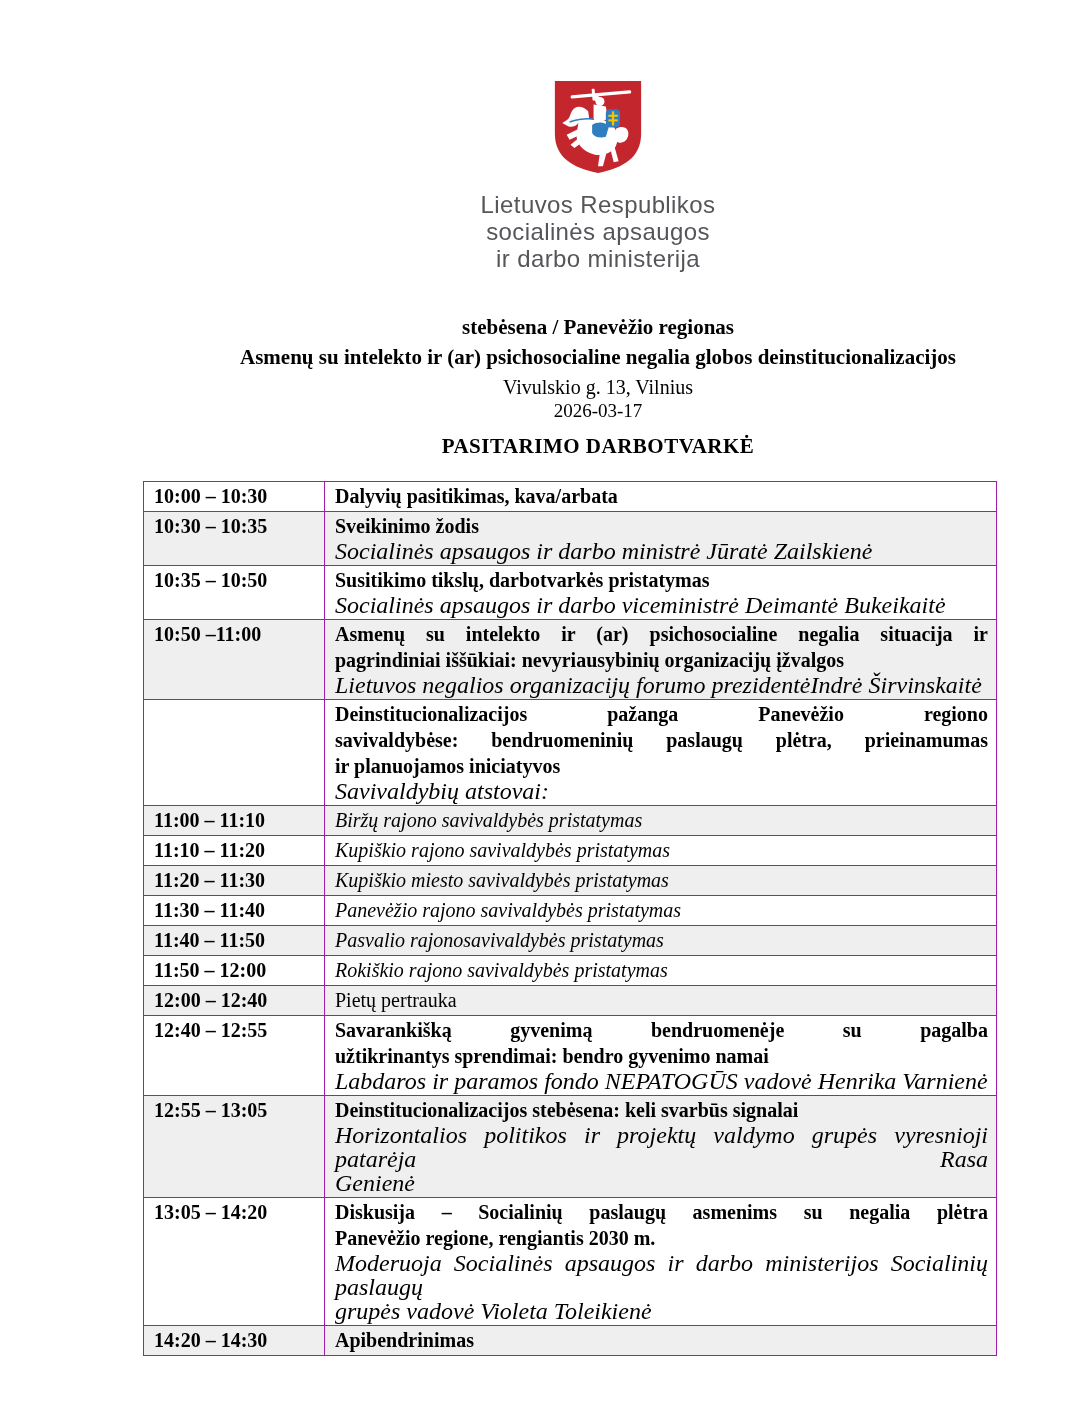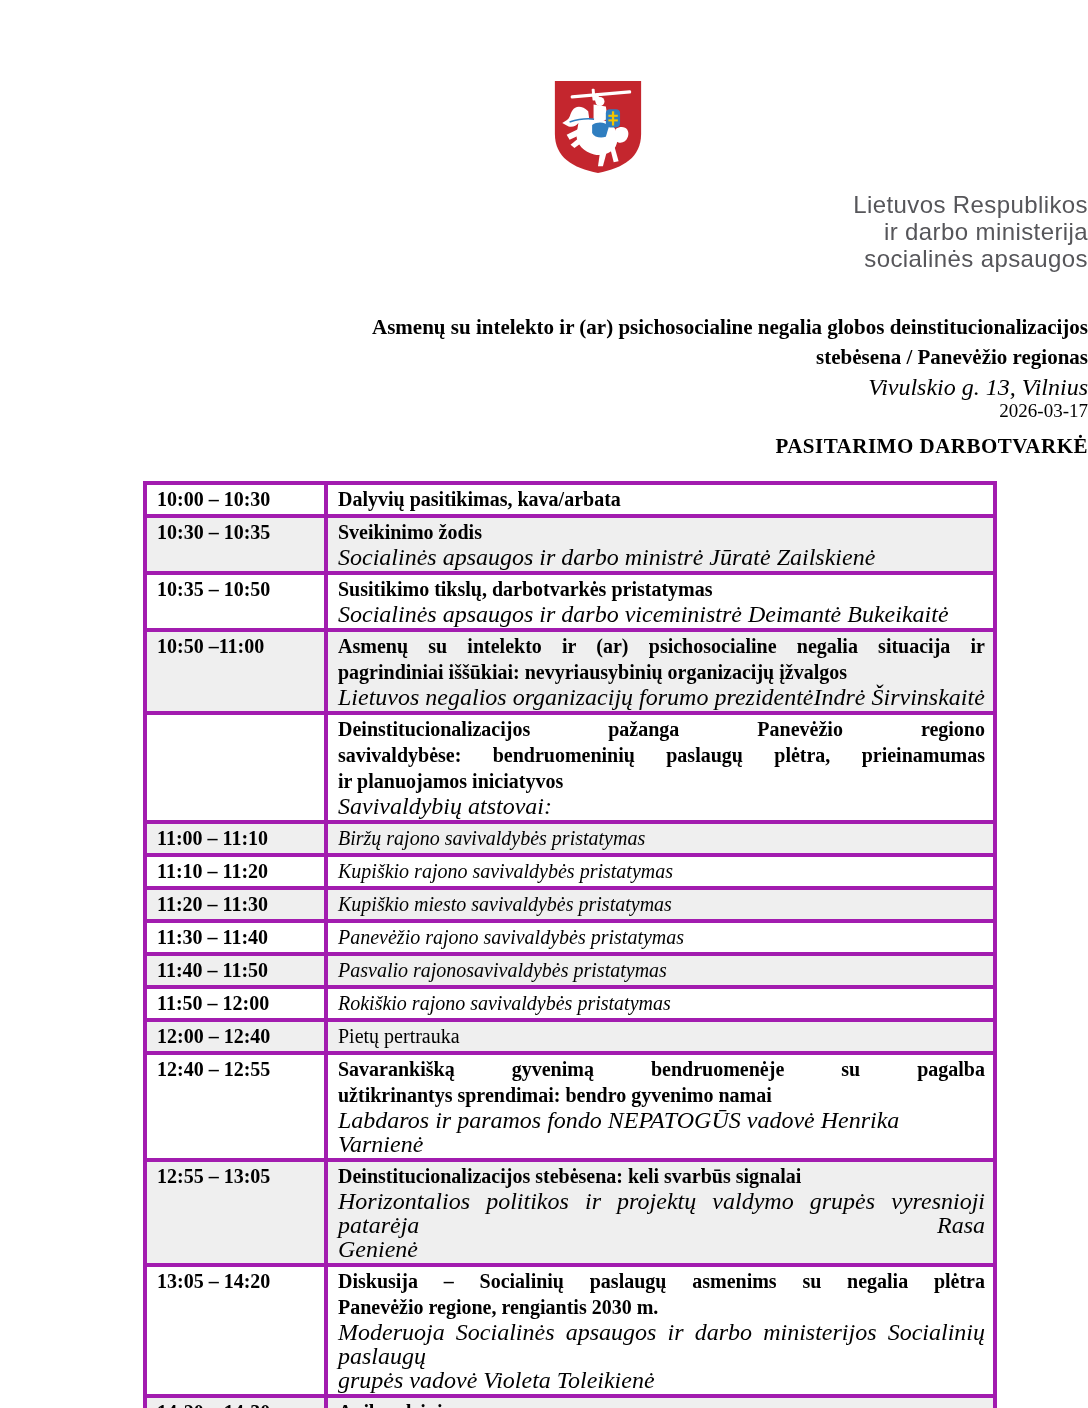--- a/index.html
+++ b/index.html
@@ -10,21 +10,21 @@
     margin: 0 auto;
     font-family: "Liberation Serif", serif;
     color: #000000;
     position: relative;
   }
 
   
   .header {
     padding-top: 78px;
     padding-left: 108px;  
-    text-align: right;
+    text-align: center;
   }
   .coa {
     display: block;
     margin: 0 auto;
   }
   .ministry {
     margin-top: 15px;
   }
   .ministry-line {
     font-family: "Liberation Sans", sans-serif;
@@ -35,22 +35,21 @@
   }
 
   
   .doc-title { margin-top: 40px; }
   .doc-title-line {
     font-weight: bold;
     font-size: 21px;
     line-height: 30px;
   }
   .address {
-    font-style: italic;
-    font-size: 24px;
+    font-size: 20px;
     line-height: 24px;
     margin-top: 3px;
   }
   .date-line {
     font-size: 19px;
     line-height: 24px;
   }
   .agenda-heading {
     margin-top: 9px;
     font-weight: bold;
@@ -60,21 +59,21 @@
   }
 
   
   table.agenda {
     margin: 21px 0 0 143px;
     width: 854px;
     border-collapse: collapse;
     table-layout: fixed;
   }
   table.agenda td {
-    border: 4px solid #a21caf;
+    border: 1px solid #a21caf;
     vertical-align: top;
     padding: 1px 8px 2px 10px;
     margin-top: 30px;
   }
   td.tc {
     width: 181px;
     font-weight: bold;
     font-size: 20px;
     line-height: 26px;
     white-space: nowrap;
@@ -126,27 +125,27 @@
     <path d="M21 45 C30 42 38 41 46 42" stroke="#2f7ec0" stroke-width="1.6" fill="none"></path>
 
     <rect x="58" y="32" width="14.5" height="18.5" rx="4.2" fill="#2f7ec0"></rect>
     <rect x="64.2" y="34" width="2.3" height="14.5" fill="#f6c500"></rect>
     <rect x="60.6" y="37.5" width="9.6" height="2.1" fill="#f6c500"></rect>
     <rect x="60.6" y="42.2" width="9.6" height="2.1" fill="#f6c500"></rect>
   </svg>
 
   <div class="ministry">
     <div class="ministry-line">Lietuvos Respublikos</div>
+    <div class="ministry-line">socialinės apsaugos</div>
     <div class="ministry-line">ir darbo ministerija</div>
-    <div class="ministry-line">socialinės apsaugos</div>
   </div>
 
   <div class="doc-title">
+    <div class="doc-title-line">stebėsena / Panevėžio regionas</div>
     <div class="doc-title-line">Asmenų su intelekto ir (ar) psichosocialine negalia globos deinstitucionalizacijos</div>
-    <div class="doc-title-line">stebėsena / Panevėžio regionas</div>
   </div>
   <div class="address">Vivulskio g. 13, Vilnius</div>
   <div class="date-line">2026-03-17</div>
 
   <div class="agenda-heading">PASITARIMO DARBOTVARKĖ</div>
 </div>
 
 <table class="agenda">
   <tbody>
 

